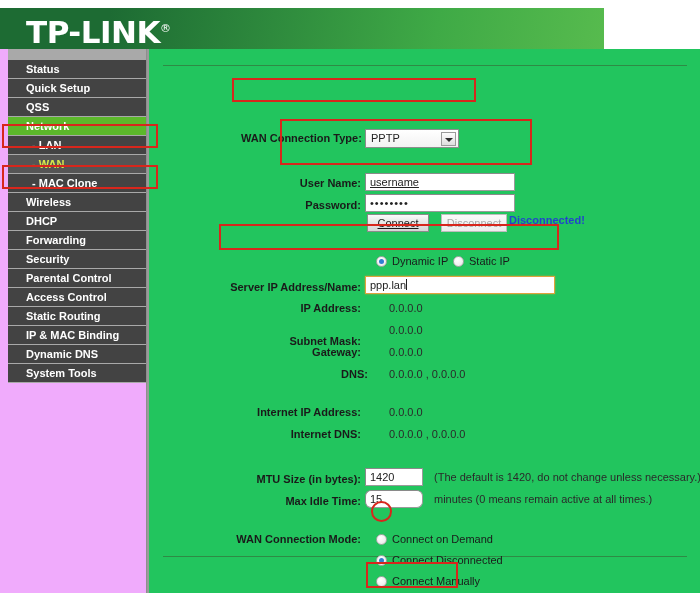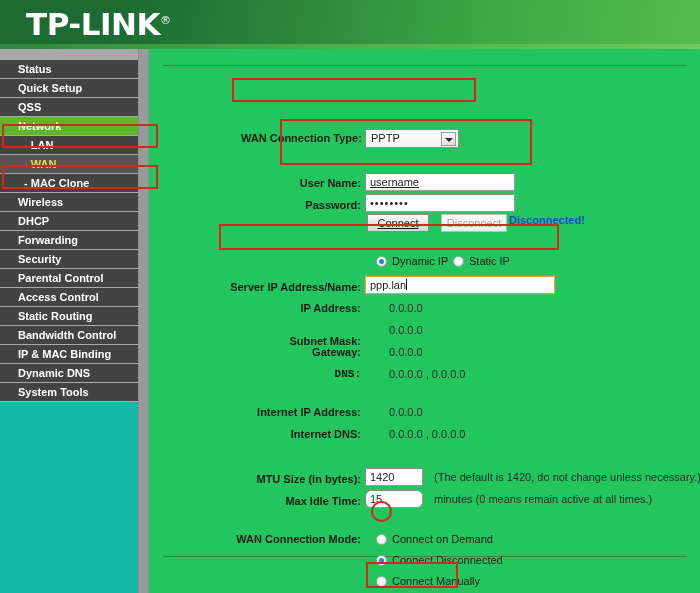--- a/index.html
+++ b/index.html
@@ -11,22 +11,22 @@
     width: 700px;
     height: 593px;
     font-family: "Liberation Sans", sans-serif;
     overflow: hidden;
     position: relative;
   }
 
   
   #header {
     position: absolute;
-    left: 0; top: 0;
-    width: 700px; height: 49px;
+    left: 0; top: 8px;
+    width: 604px; height: 49px;
     background: linear-gradient(100deg, #1d6b33 0%, #1d6b33 18%, #2e8a3d 45%, #3faa46 72%, #57bb4e 100%);
     text-align: right;
   }
   #header-strip {
     position: absolute;
     left: 0; top: 44px;
     width: 700px; height: 5px;
     background: linear-gradient(90deg, #2f8a3b 0%, #4aad46 45%, #73c95b 100%);
   }
   #logo {
@@ -51,22 +51,23 @@
     width: 700px; height: 544px;
     background: #fafafa;
   }
 
   
   #sidebar {
     position: absolute;
     left: 0; top: 0;
     width: 148px;
     height: 544px;
-    background: #14b8a6;
+    background: #f0abfc;
     border-right: 1px solid #8e8e8e;
+    padding-left: 8px;
   }
   #sidebar-top-pad {
     height: 11px;
     background: #a9a9a9;
   }
   .nav-item {
     height: 19px;
     line-height: 19px;
     background: #434343;
     color: #ffffff;
@@ -287,21 +288,20 @@
         <div class="nav-item sub-plain">- LAN</div>
         <div class="nav-item sub">- WAN</div>
         <div class="nav-item sub-plain">- MAC Clone</div>
         <div class="nav-item">Wireless</div>
         <div class="nav-item">DHCP</div>
         <div class="nav-item">Forwarding</div>
         <div class="nav-item">Security</div>
         <div class="nav-item">Parental Control</div>
         <div class="nav-item">Access Control</div>
         <div class="nav-item">Static Routing</div>
-        <div class="nav-item">Bandwidth Control</div>
         <div class="nav-item">IP &amp; MAC Binding</div>
         <div class="nav-item">Dynamic DNS</div>
         <div class="nav-item">System Tools</div>
       </div>
     <div id="sidebar-scroll"></div>
   </div>
 
   <div id="content">
 
     <div class="hline" id="hline-top"></div>
@@ -333,21 +333,21 @@
     <div class="lbl" style="left:68px; top:232px; width:144px;">Server IP Address/Name:</div>
     <div class="txtbox focused" style="left:216px; top:227px; width:190px;"><span>ppp.lan</span><span class="caret"></span></div>
 
     <div id="info-rows">
         <div class="lbl" style="left: 92px; top: 253px; width: 120px;">IP Address:</div>
         <div class="val" style="left: 220px; top: 253px;">0.0.0.0</div>
         <div class="lbl" style="left: 92px; top: 275px; width: 120px; margin-top: 11px;">Subnet Mask:</div>
         <div class="val" style="left: 220px; top: 275px;">0.0.0.0</div>
         <div class="lbl" style="left: 92px; top: 297px; width: 120px;">Gateway:</div>
         <div class="val" style="left: 220px; top: 297px;">0.0.0.0</div>
-        <div class="lbl" style="left: 92px; top: 319px; width: 120px; font-family: Liberation Mono, monospace;">DNS:</div>
+        <div class="lbl" style="left: 99px; top: 319px; width: 120px;">DNS:</div>
         <div class="val" style="left: 220px; top: 319px;">0.0.0.0 , 0.0.0.0</div>
       </div>
     <div id="internet-rows">
         <div class="lbl" style="left: 78px; top: 357px; width: 134px;">Internet IP Address:</div>
         <div class="val" style="left: 220px; top: 357px;">0.0.0.0</div>
         <div class="lbl" style="left: 78px; top: 379px; width: 134px;">Internet DNS:</div>
         <div class="val" style="left: 220px; top: 379px;">0.0.0.0 , 0.0.0.0</div>
       </div>
 
     <div class="lbl" style="left:92px; top:424px; width:120px;">MTU Size (in bytes):</div>

